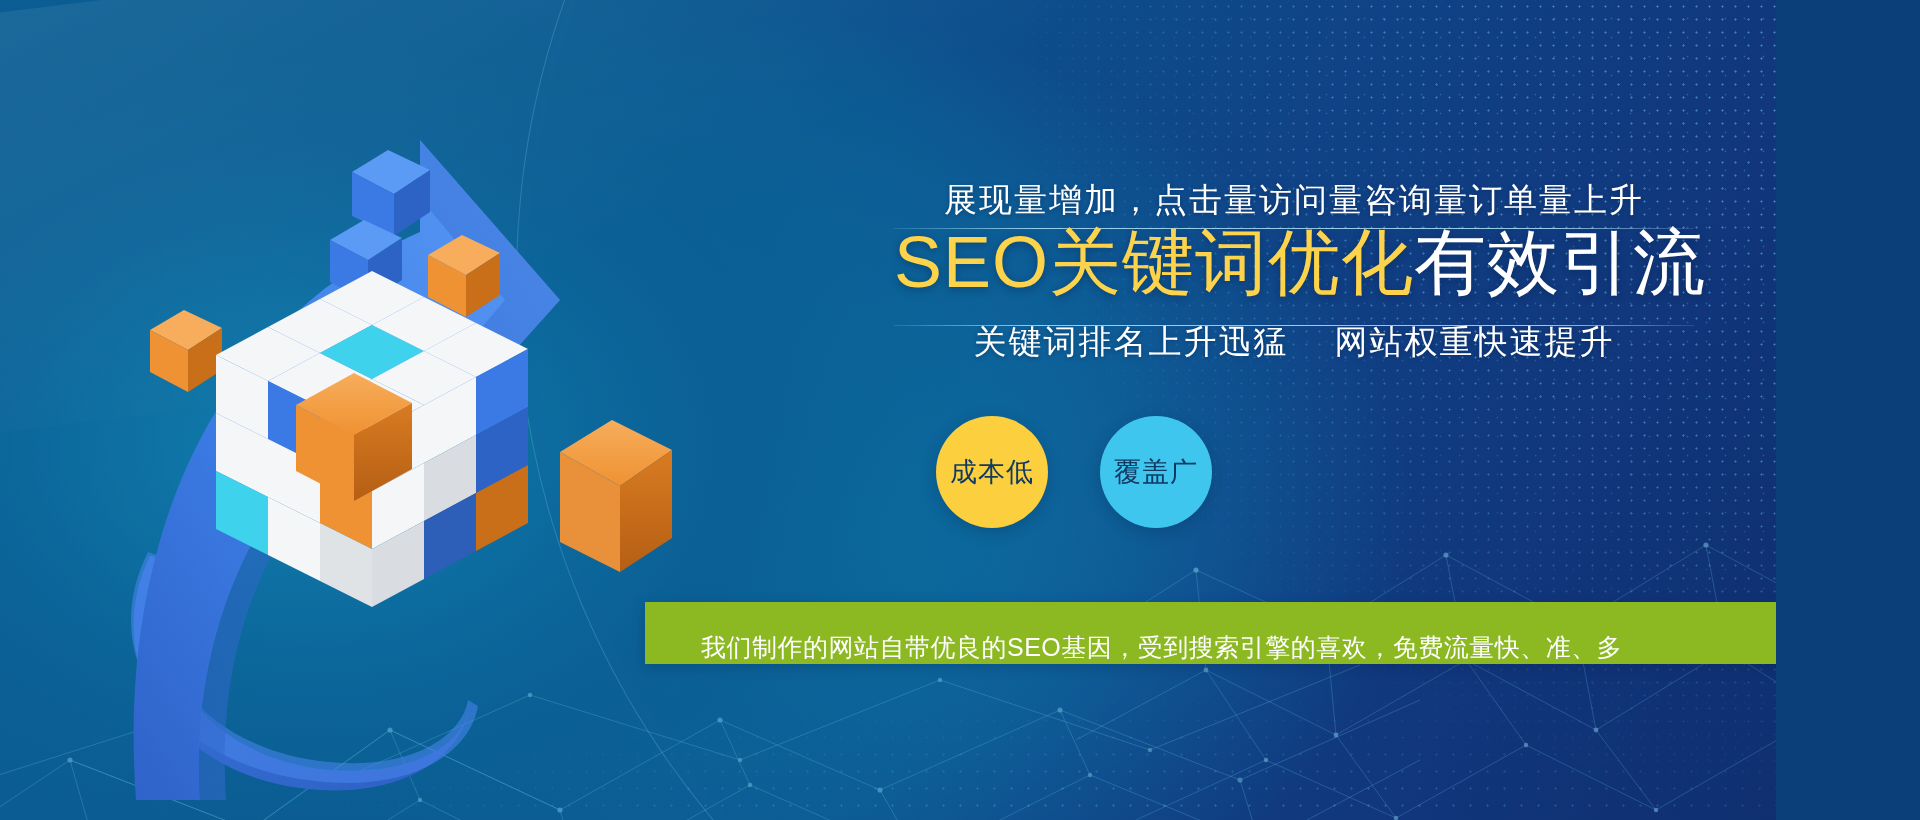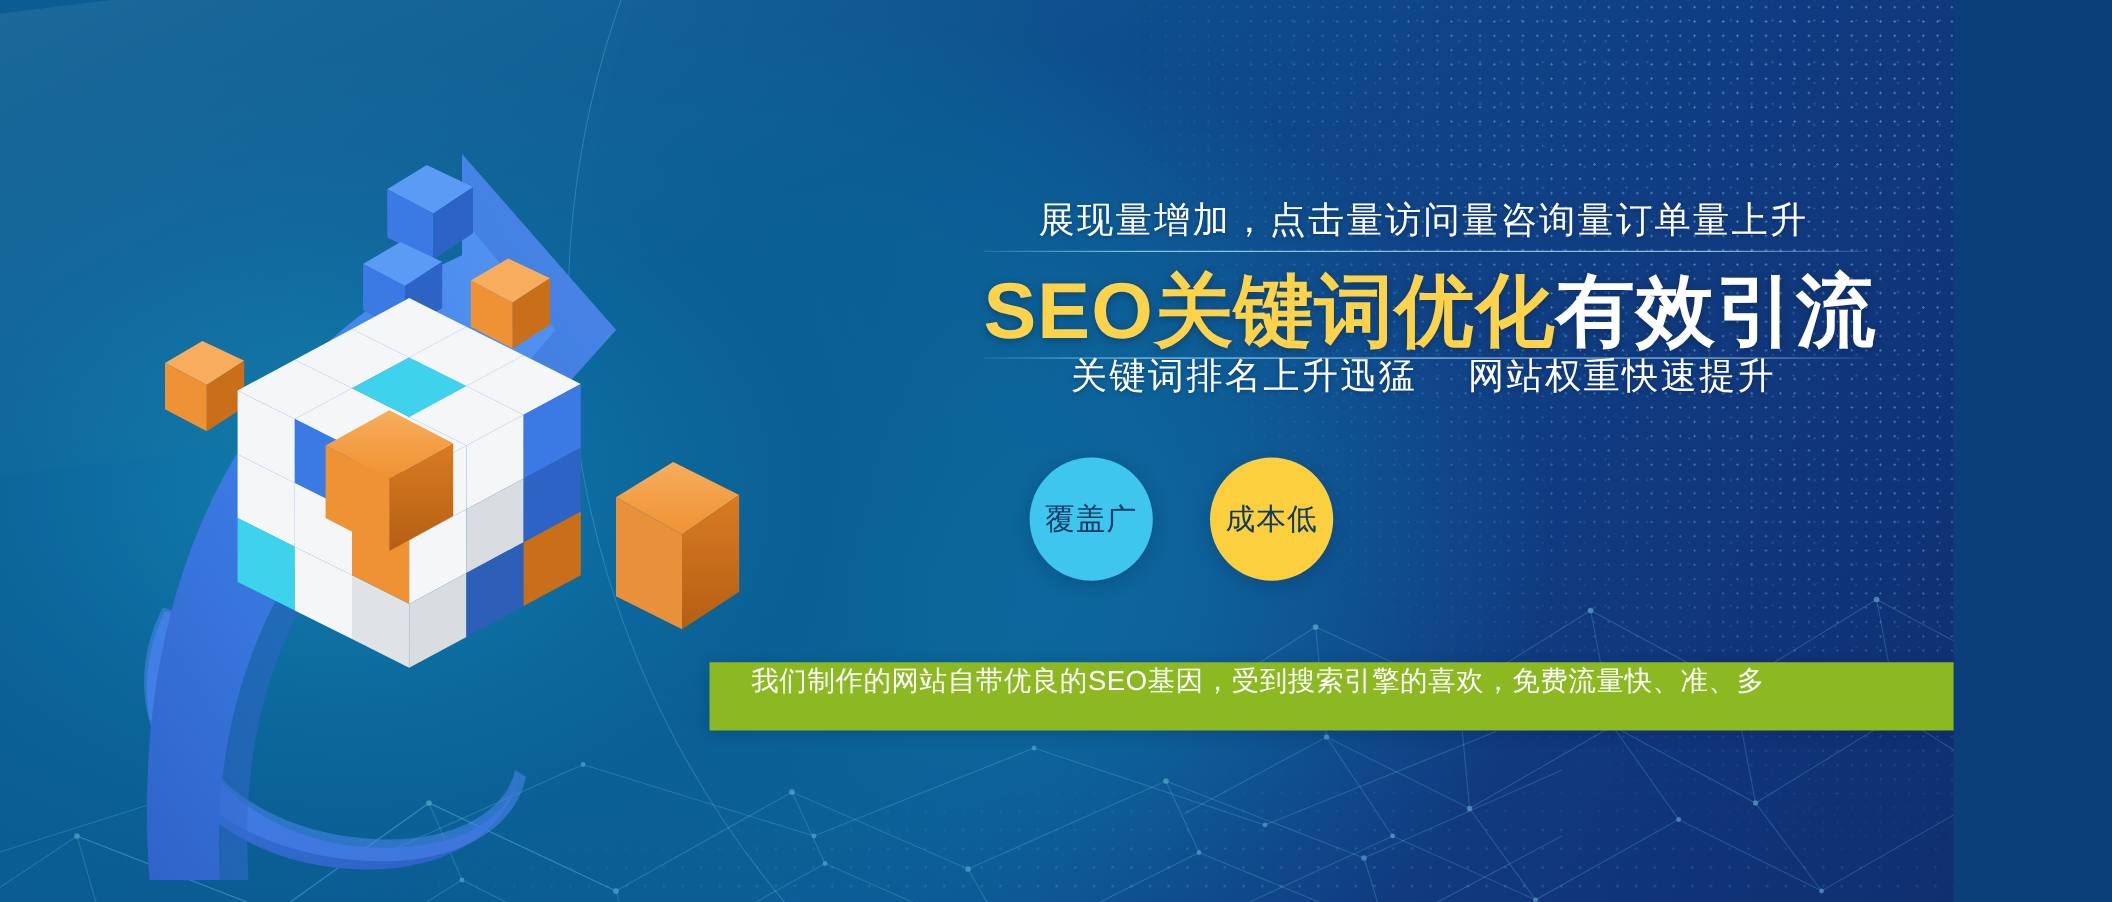--- a/index.html
+++ b/index.html
@@ -97,25 +97,25 @@
   }
 
   .rule {
     position: absolute; left: 14px; width: 800px; height: 1px;
     background: linear-gradient(90deg, rgba(140,215,245,0.15) 0%, rgba(175,230,250,0.85) 18%, rgba(175,230,250,0.85) 82%, rgba(140,215,245,0.15) 100%);
   }
   .rule-top { top: 228px; }
   .rule-bot { top: 325px; }
 
   .headline {
-    position: absolute; left: 14px; top: 237px; width: 800px;
+    position: absolute; left: 14px; top: 216px; width: 800px;
     text-align: center;
     white-space: nowrap;
     font-size: 72px;
-    font-weight: bold;
+    font-weight: normal;
     letter-spacing: 1px;
     line-height: 92px;
   }
   .headline .hl-yellow { color: #fcd34a; text-shadow: 0 2px 8px rgba(0,25,60,0.40); }
   .headline .hl-white  { color: #ffffff; text-shadow: 0 2px 8px rgba(0,25,60,0.40); }
 
   .subline {
     position: absolute; left: 14px; top: 320px; width: 800px;
     text-align: center;
     color: #ffffff;
@@ -145,22 +145,22 @@
   .badge-cover { background: #3fc6ef; }
   .badge-eff   { background: #a3c522; }
 
   
   .pill {
     position: absolute;
     left: -235px; top: 602px;
     width: 1185px; height: 62px;
     background: #8cb821;
     border-radius: 0 32px 32px 0;
-    display: flex; align-items: flex-start;
-    padding-left: 38px;
+    display: flex; align-items: flex-end;
+    padding-left: 56px;
     box-shadow: 0 3px 14px rgba(0,25,60,0.22);
   }
   .pill-text {
     color: #ffffff;
     font-size: 25px;
     letter-spacing: 0.5px;
     white-space: nowrap;
   }
 </style>
 </head>
@@ -365,22 +365,22 @@
 
     <div class="rule rule-top"></div>
 
     <div class="headline"><span class="hl-yellow">SEO关键词优化</span><span class="hl-white">有效引流</span></div>
 
     <div class="rule rule-bot"></div>
 
     <div class="subline"><span>关键词排名上升迅猛</span><span class="gap"></span><span>网站权重快速提升</span></div>
 
     <div class="badges">
+      <div class="badge badge-cost">成本低</div>
       <div class="badge badge-cover">覆盖广</div>
-      <div class="badge badge-cost">成本低</div>
     </div>
 
     <div class="pill">
       <span class="pill-text">我们制作的网站自带优良的SEO基因，受到搜索引擎的喜欢，免费流量快、准、多</span>
     </div>
 
   </div>
 </div>
 
 </body></html>

